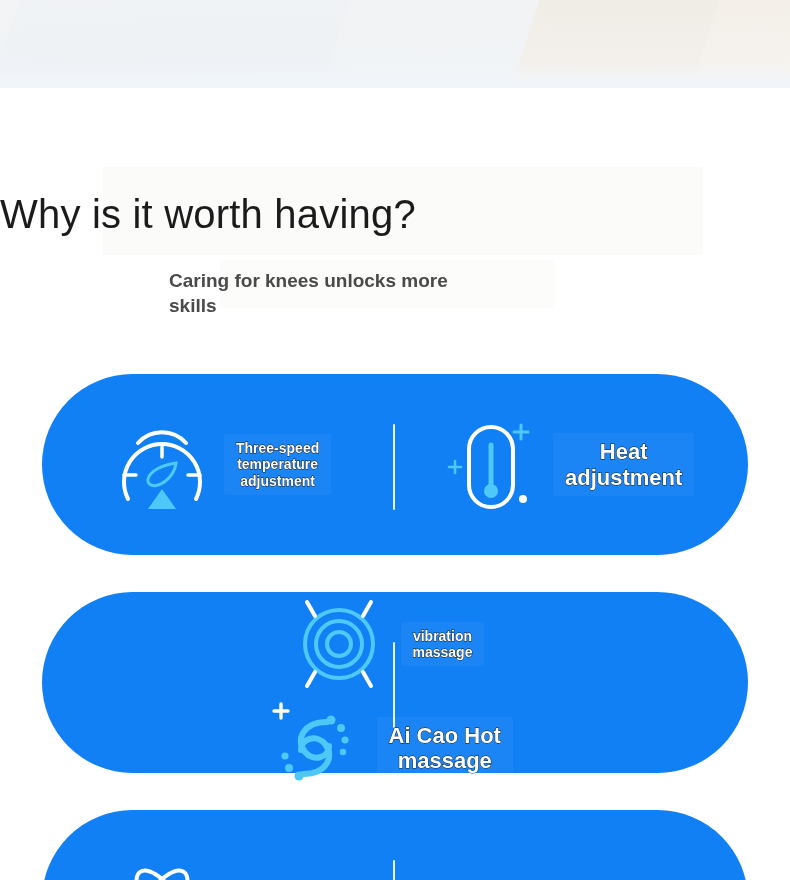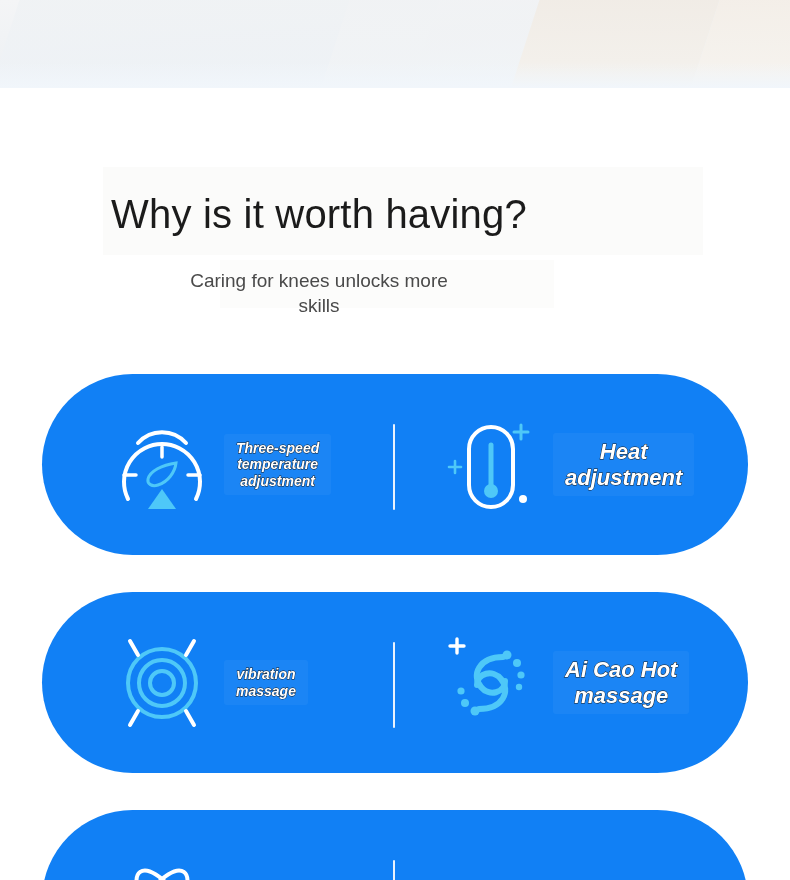--- a/index.html
+++ b/index.html
@@ -54,21 +54,20 @@
     position: absolute;
     left: 0; bottom: 0; width: 790px; height: 26px;
     background: linear-gradient(180deg, rgba(240,245,250,0) 0%, #f1f6fb 100%);
   }
 
   
   .heading-wrap {
     position: absolute;
     left: 0; top: 160px;
     width: 638px;
-    text-align: center;
   }
   .heading-ghost {
     position: absolute;
     left: 103px; top: 7px;
     width: 600px; height: 88px;
     background: #fbfbfa;
     opacity: .9;
   }
   .page-title {
     position: relative;
@@ -87,37 +86,37 @@
     background: #fbfbfa;
     opacity: .85;
   }
   .page-subtitle {
     position: relative;
     margin: 0 auto;
     padding-top: 28px;
     width: 300px;
     font-size: 19px;
     line-height: 25px;
-    font-weight: 400;
+    font-weight: 700;
     color: #4a4a4a;
   }
 
   
   .card {
     position: absolute;
     left: 42px;
     width: 706px;
     height: 181px;
     background: #1180f5;
     border-radius: 92px;
     display: flex;
     align-items: center;
   }
   .card-1 { top: 374px; }
-  .card-2 { top: 592px; }
+  .card-2 { top: 592px; flex-direction: column; }
   .card-3 { top: 810px; }
 
   .half {
     width: 50%;
     height: 100%;
     display: flex;
     align-items: center;
     justify-content: flex-start;
     position: relative;
     box-sizing: border-box;
@@ -149,21 +148,20 @@
     color: #ffffff;
     font-weight: 700;
     text-align: center;
     line-height: 1.15;
     padding: 6px 12px;
     border-radius: 3px;
     background: rgba(255,255,255,0.045);
     -webkit-text-stroke: 0.9px #1a1a1a;
     paint-order: stroke fill;
     white-space: pre-line;
-    font-style: italic;
   }
   .label.small { font-size: 14px; }
   .label.big   { font-size: 22px; }
 </style>
 </head>
 <body>
 
 <div class="banner">
   <div class="banner-band band-c"></div>
   <div class="banner-band band-d"></div>

